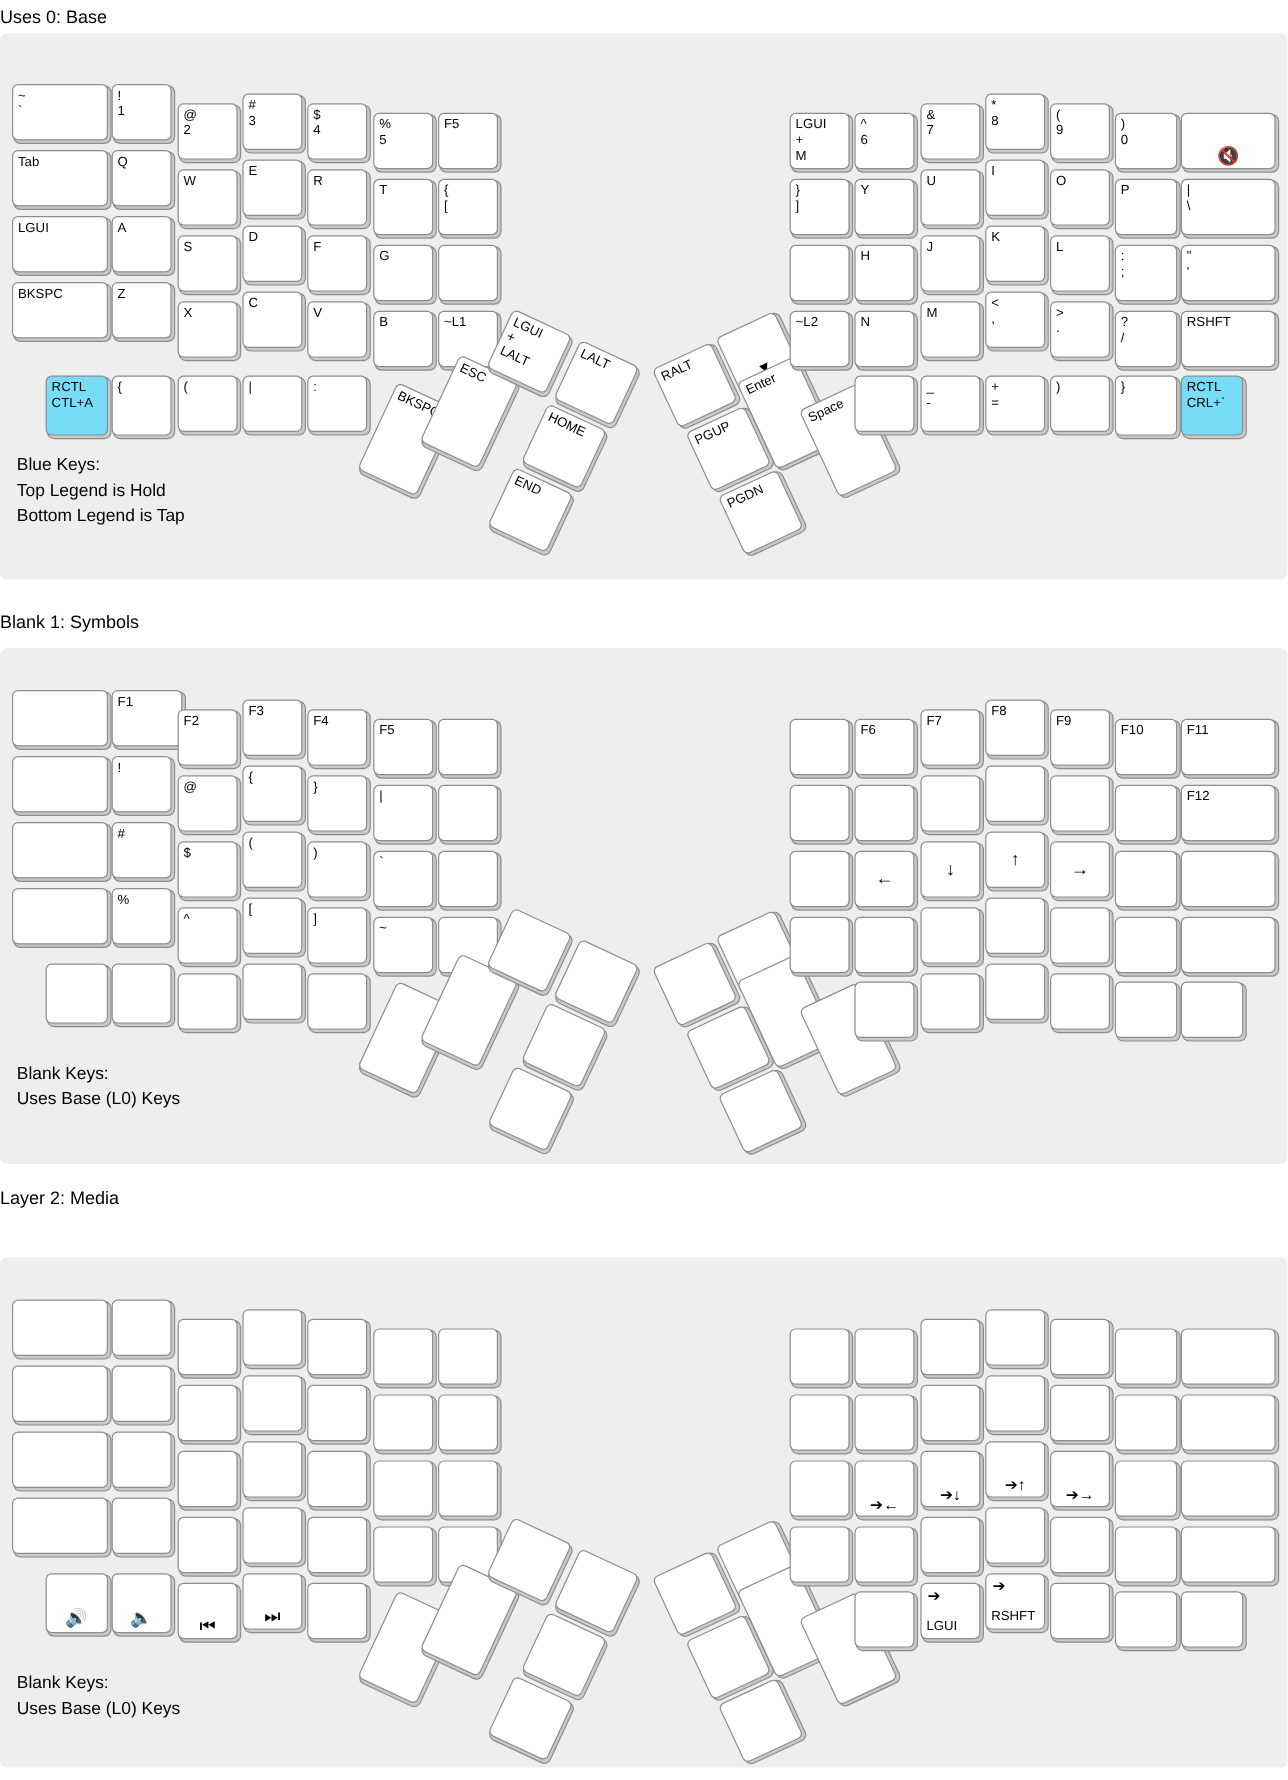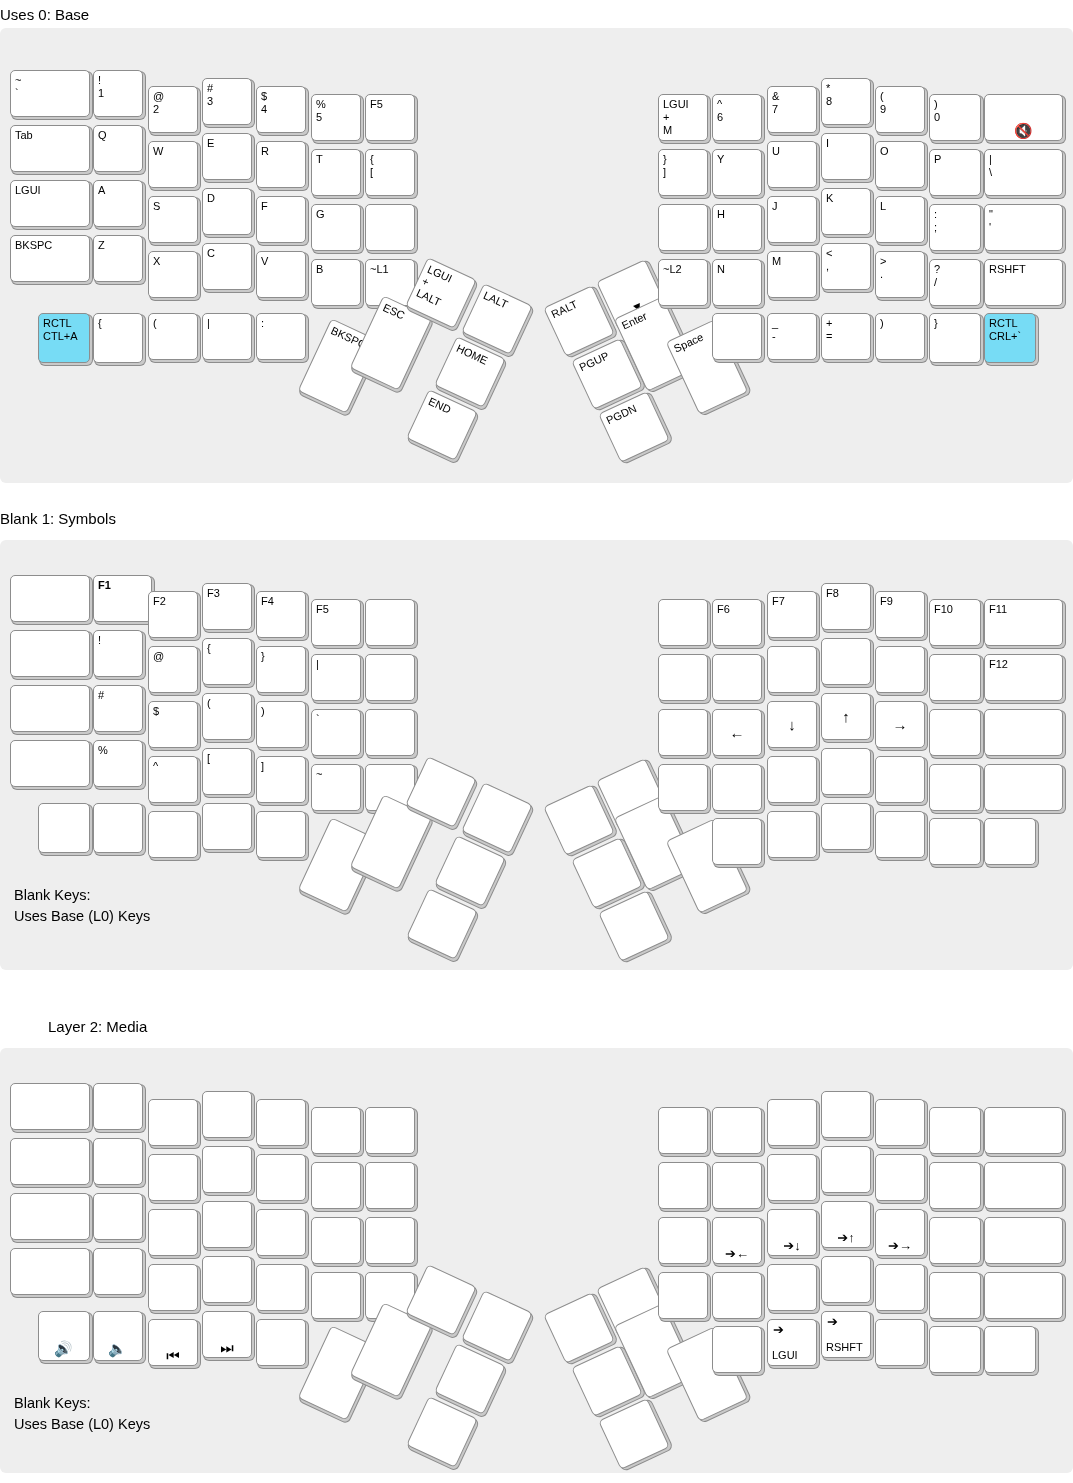--- a/index.html
+++ b/index.html
@@ -151,32 +151,35 @@
     <span class="glyph">🔇</span>
   </div>
   <div class="key" style="left:984px;top:121px;width:79px;height:47px;">|
 \</div>
   <div class="key" style="left:984px;top:176px;width:79px;height:47px;">"
 '</div>
   <div class="key" style="left:984px;top:231px;width:79px;height:47px;">RSHFT</div>
   <div class="key blue" style="left:984px;top:285px;width:52px;height:50px;">RCTL
 CRL+`</div>
 
+  <div class="note" style="left:14px;top:350px;">Blue Keys:
+Top Legend is Hold
+Bottom Legend is Tap</div>
 </div>
 
 <div class="layer-title" style="position:absolute;left:0;top:510px;">Blank 1: Symbols</div>
 <div class="panel" style="left:0;top:540px;width:1073px;height:430px;position:absolute;">
 
   <div class="key" style="left:10px;top:35px;width:80px;height:47px;"></div>
   <div class="key" style="left:10px;top:90px;width:80px;height:47px;"></div>
   <div class="key" style="left:10px;top:145px;width:80px;height:47px;"></div>
   <div class="key" style="left:10px;top:200px;width:80px;height:47px;"></div>
   <div class="key" style="left:38px;top:263px;width:52px;height:50px;"></div>
 
-  <div class="key" style="left:93px;top:35px;width:59px;height:47px;font-weight:bold;">F1</div>
+  <div class="key" style="left:93px;top:35px;width:59px;height:47px;">F1</div>
   <div class="key" style="left:93px;top:90px;width:50px;height:47px;">!</div>
   <div class="key" style="left:93px;top:145px;width:50px;height:47px;">#</div>
   <div class="key" style="left:93px;top:200px;width:50px;height:47px;">%</div>
   <div class="key" style="left:93px;top:263px;width:50px;height:50px;"></div>
 
   <div class="key" style="left:148px;top:51px;width:50px;height:47px;">F2</div>
   <div class="key" style="left:148px;top:106px;width:50px;height:47px;">@</div>
   <div class="key" style="left:148px;top:161px;width:50px;height:47px;">$</div>
   <div class="key" style="left:148px;top:216px;width:50px;height:47px;">^</div>
   <div class="key" style="left:148px;top:271px;width:50px;height:47px;"></div>
@@ -255,21 +258,21 @@
   <div class="key" style="left:984px;top:59px;width:79px;height:47px;">F11</div>
   <div class="key" style="left:984px;top:114px;width:79px;height:47px;">F12</div>
   <div class="key" style="left:984px;top:169px;width:79px;height:47px;"></div>
   <div class="key" style="left:984px;top:224px;width:79px;height:47px;"></div>
   <div class="key" style="left:984px;top:278px;width:52px;height:47px;"></div>
 
   <div class="note" style="left:14px;top:345px;">Blank Keys:
 Uses Base (L0) Keys</div>
 </div>
 
-<div class="layer-title" style="position:absolute;left:0;top:1018px;margin-left:48px;">Layer 2: Media</div>
+<div class="layer-title" style="position:absolute;left:0;top:990px;">Layer 2: Media</div>
 <div class="panel" style="left:0;top:1048px;width:1073px;height:425px;position:absolute;">
 
   <div class="key" style="left:10px;top:35px;width:80px;height:47px;"></div>
   <div class="key" style="left:10px;top:90px;width:80px;height:47px;"></div>
   <div class="key" style="left:10px;top:145px;width:80px;height:47px;"></div>
   <div class="key" style="left:10px;top:200px;width:80px;height:47px;"></div>
   <div class="key" style="left:38px;top:263px;width:52px;height:50px;">
     <span class="glyph">🔊</span>
   </div>
 

